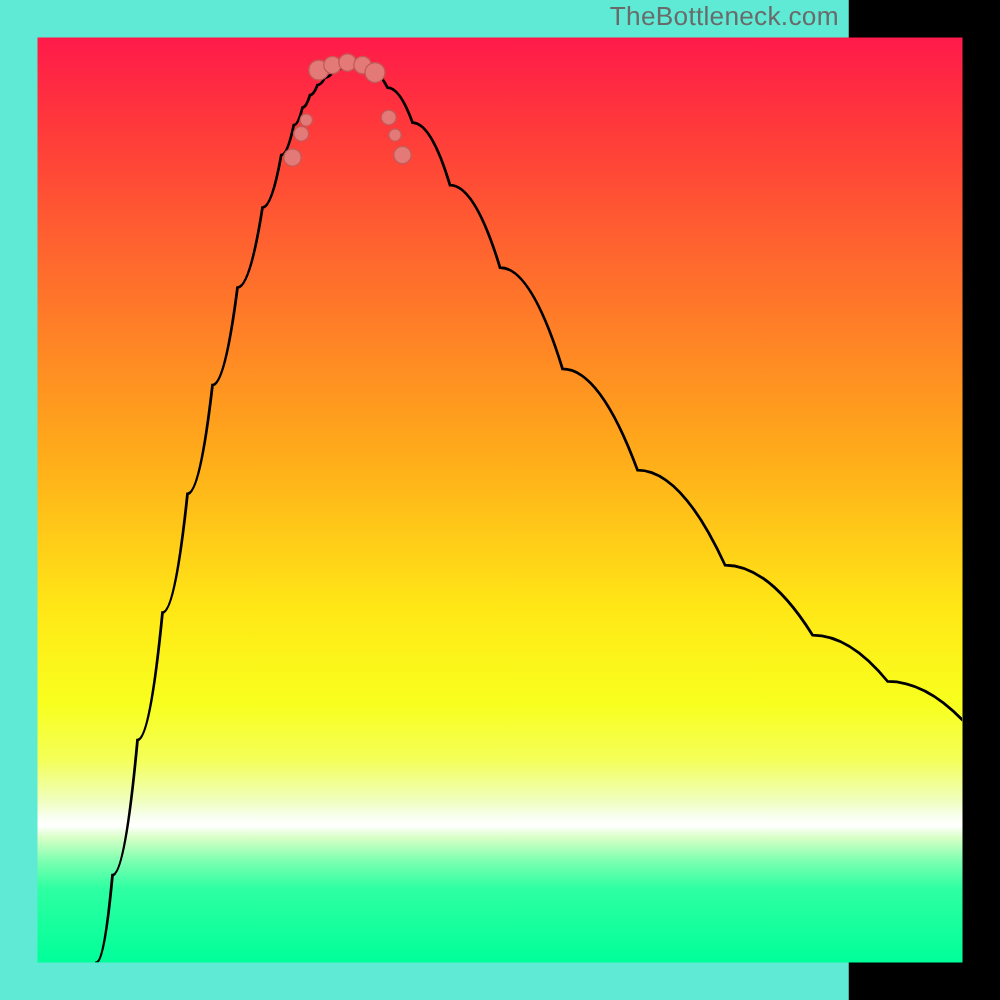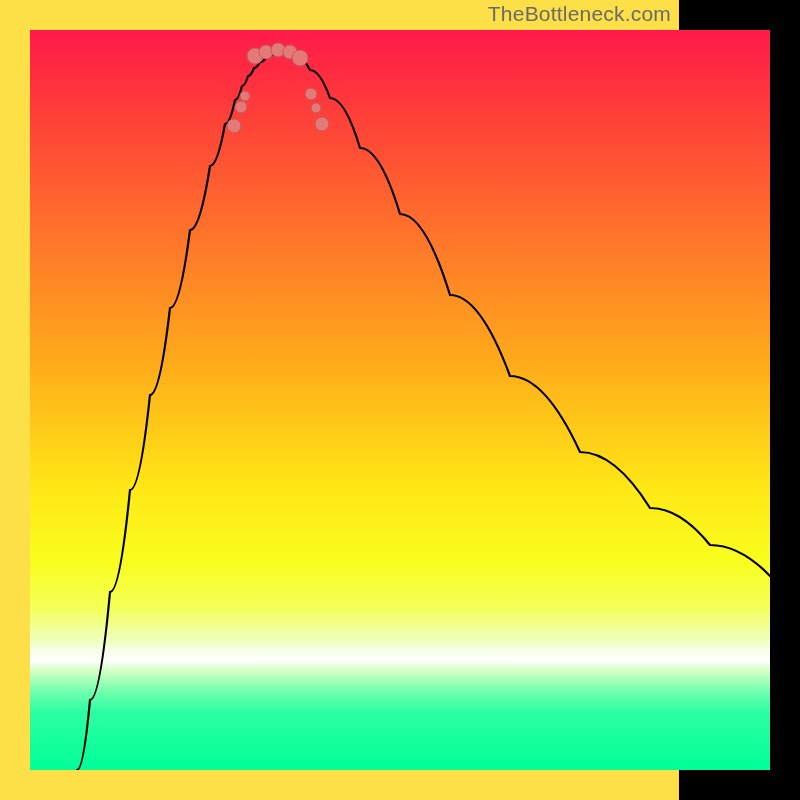--- a/index.html
+++ b/index.html
@@ -8,21 +8,21 @@
     width: 800px;
     height: 800px;
     background: #000;
     overflow: hidden;
     font-family: Arial, Helvetica, sans-serif;
   }
   .frame {
     position: relative;
     width: 679px;
     height: 800px;
-    background: #fde047;
+    background: #5eead4;
   }
   .plot-area {
     position: absolute;
     left: 30px;
     top: 30px;
     width: 740px;
     height: 740px;
     background: linear-gradient(to bottom,
       #ff1a4a 0%,
       #ff3a3a 10%,

